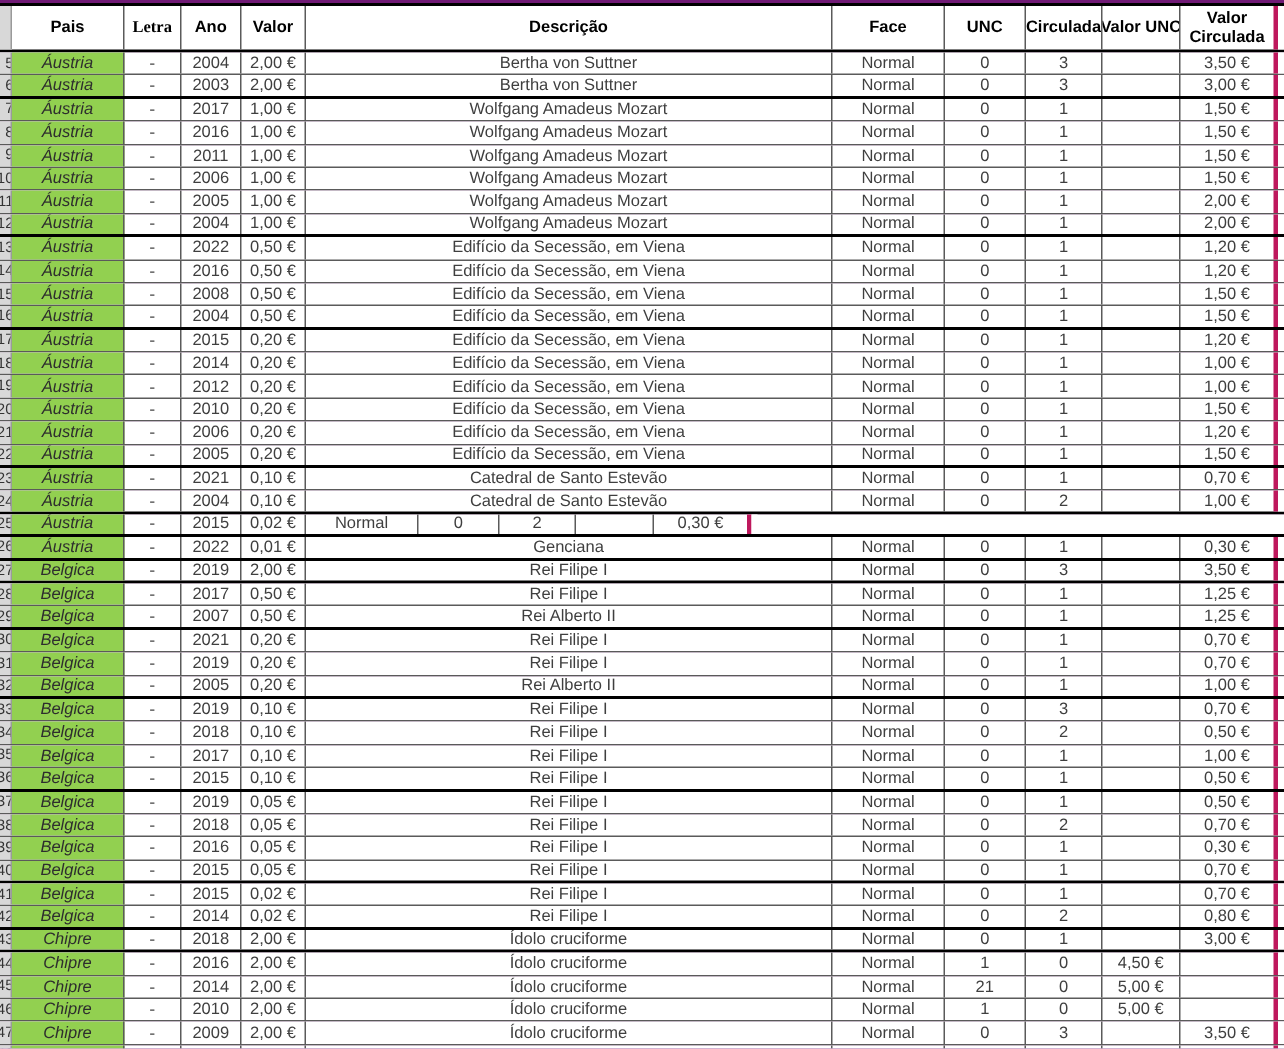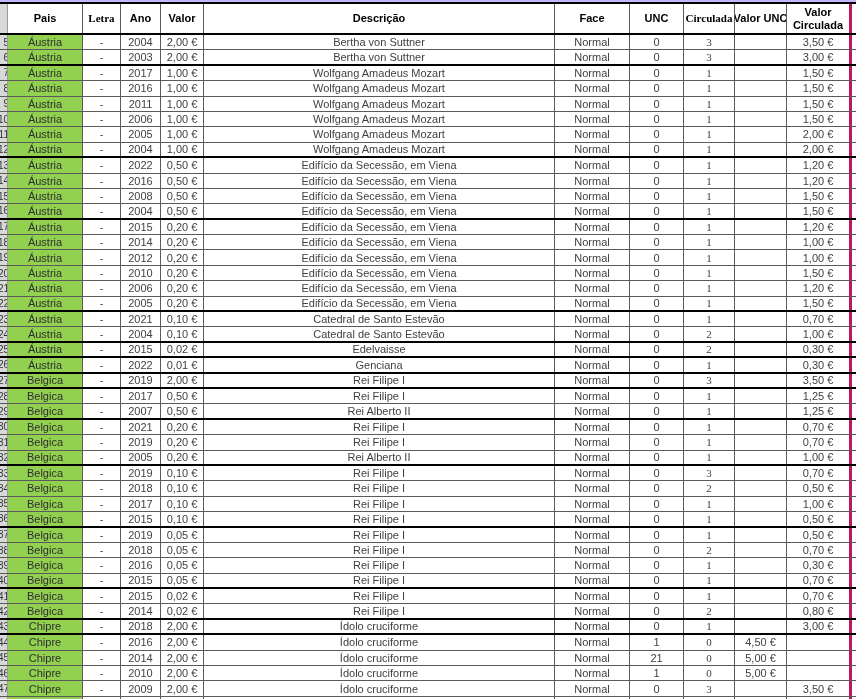--- a/index.html
+++ b/index.html
@@ -1,20 +1,20 @@
 <!DOCTYPE html>
 <html><head>
 <meta charset="utf-8">
 <style>
   html,body{margin:0;padding:0;background:#fff;}
   #sheet{
     position:relative;
     width:856px;height:699px;
     overflow:hidden;
-    background:#c4b5fd;
+    background:#701a75;
     font-family:"Liberation Sans", sans-serif;
     padding-top:2px;
     box-sizing:border-box;
   }
   .row{
     display:flex;
     height:15.4px;
     box-sizing:border-box;
     border-bottom:1px solid #5a5a5a;
     background:#fff;
@@ -44,28 +44,28 @@
   .c.num{
     width:8px;
     background:#d8d8d8;
     border-right:1px solid #9a9a9a;
     justify-content:flex-end;
     font-size:10px;
     color:#333;
   }
   .c.num span{margin-right:-2px;}
   .c.pais{width:75px;}
-  .row:not(.header) .c.pais{background:#92D050;color:#2e2e2e;}
+  .row:not(.header) .c.pais{background:#92D050;color:#2e2e2e;font-style:italic;}
   .c.letra{width:38px;font-family:Liberation Serif, serif;}
   .c.ano{width:40px;}
   .c.valor{width:43px;}
   .c.desc{width:351px;}
   .c.face{width:75px;}
   .c.unc{width:54px;}
-  .c.circ{width:51px;font-family:Liberation Serif, serif;}
+  .c.circ{width:51px;}
   .c.vunc{width:52px;}
   .c.vcirc{width:65px;border-right:3px solid #be185d;}
   .c.sliver{width:4px;border-right:none;background:#fff;}
 </style>
 </head>
 <body>
 
 <div id="sheet">
 
   <div class="row header">
@@ -405,21 +405,20 @@
       <div class="c sliver"></div>
     </div>
       <div class="row group-end">
       <div class="c num">
           <span>25</span>
         </div>
       <div class="c pais">Áustria</div>
       <div class="c letra">-</div>
       <div class="c ano">2015</div>
       <div class="c valor">0,02 €</div>
-      <div class="c desc">Edelvaisse</div>
       <div class="c face">Normal</div>
       <div class="c unc">0</div>
       <div class="c circ">2</div>
       <div class="c vunc"></div>
       <div class="c vcirc">0,30 €</div>
       <div class="c sliver"></div>
     </div>
       <div class="row group-end">
       <div class="c num">
           <span>26</span>

